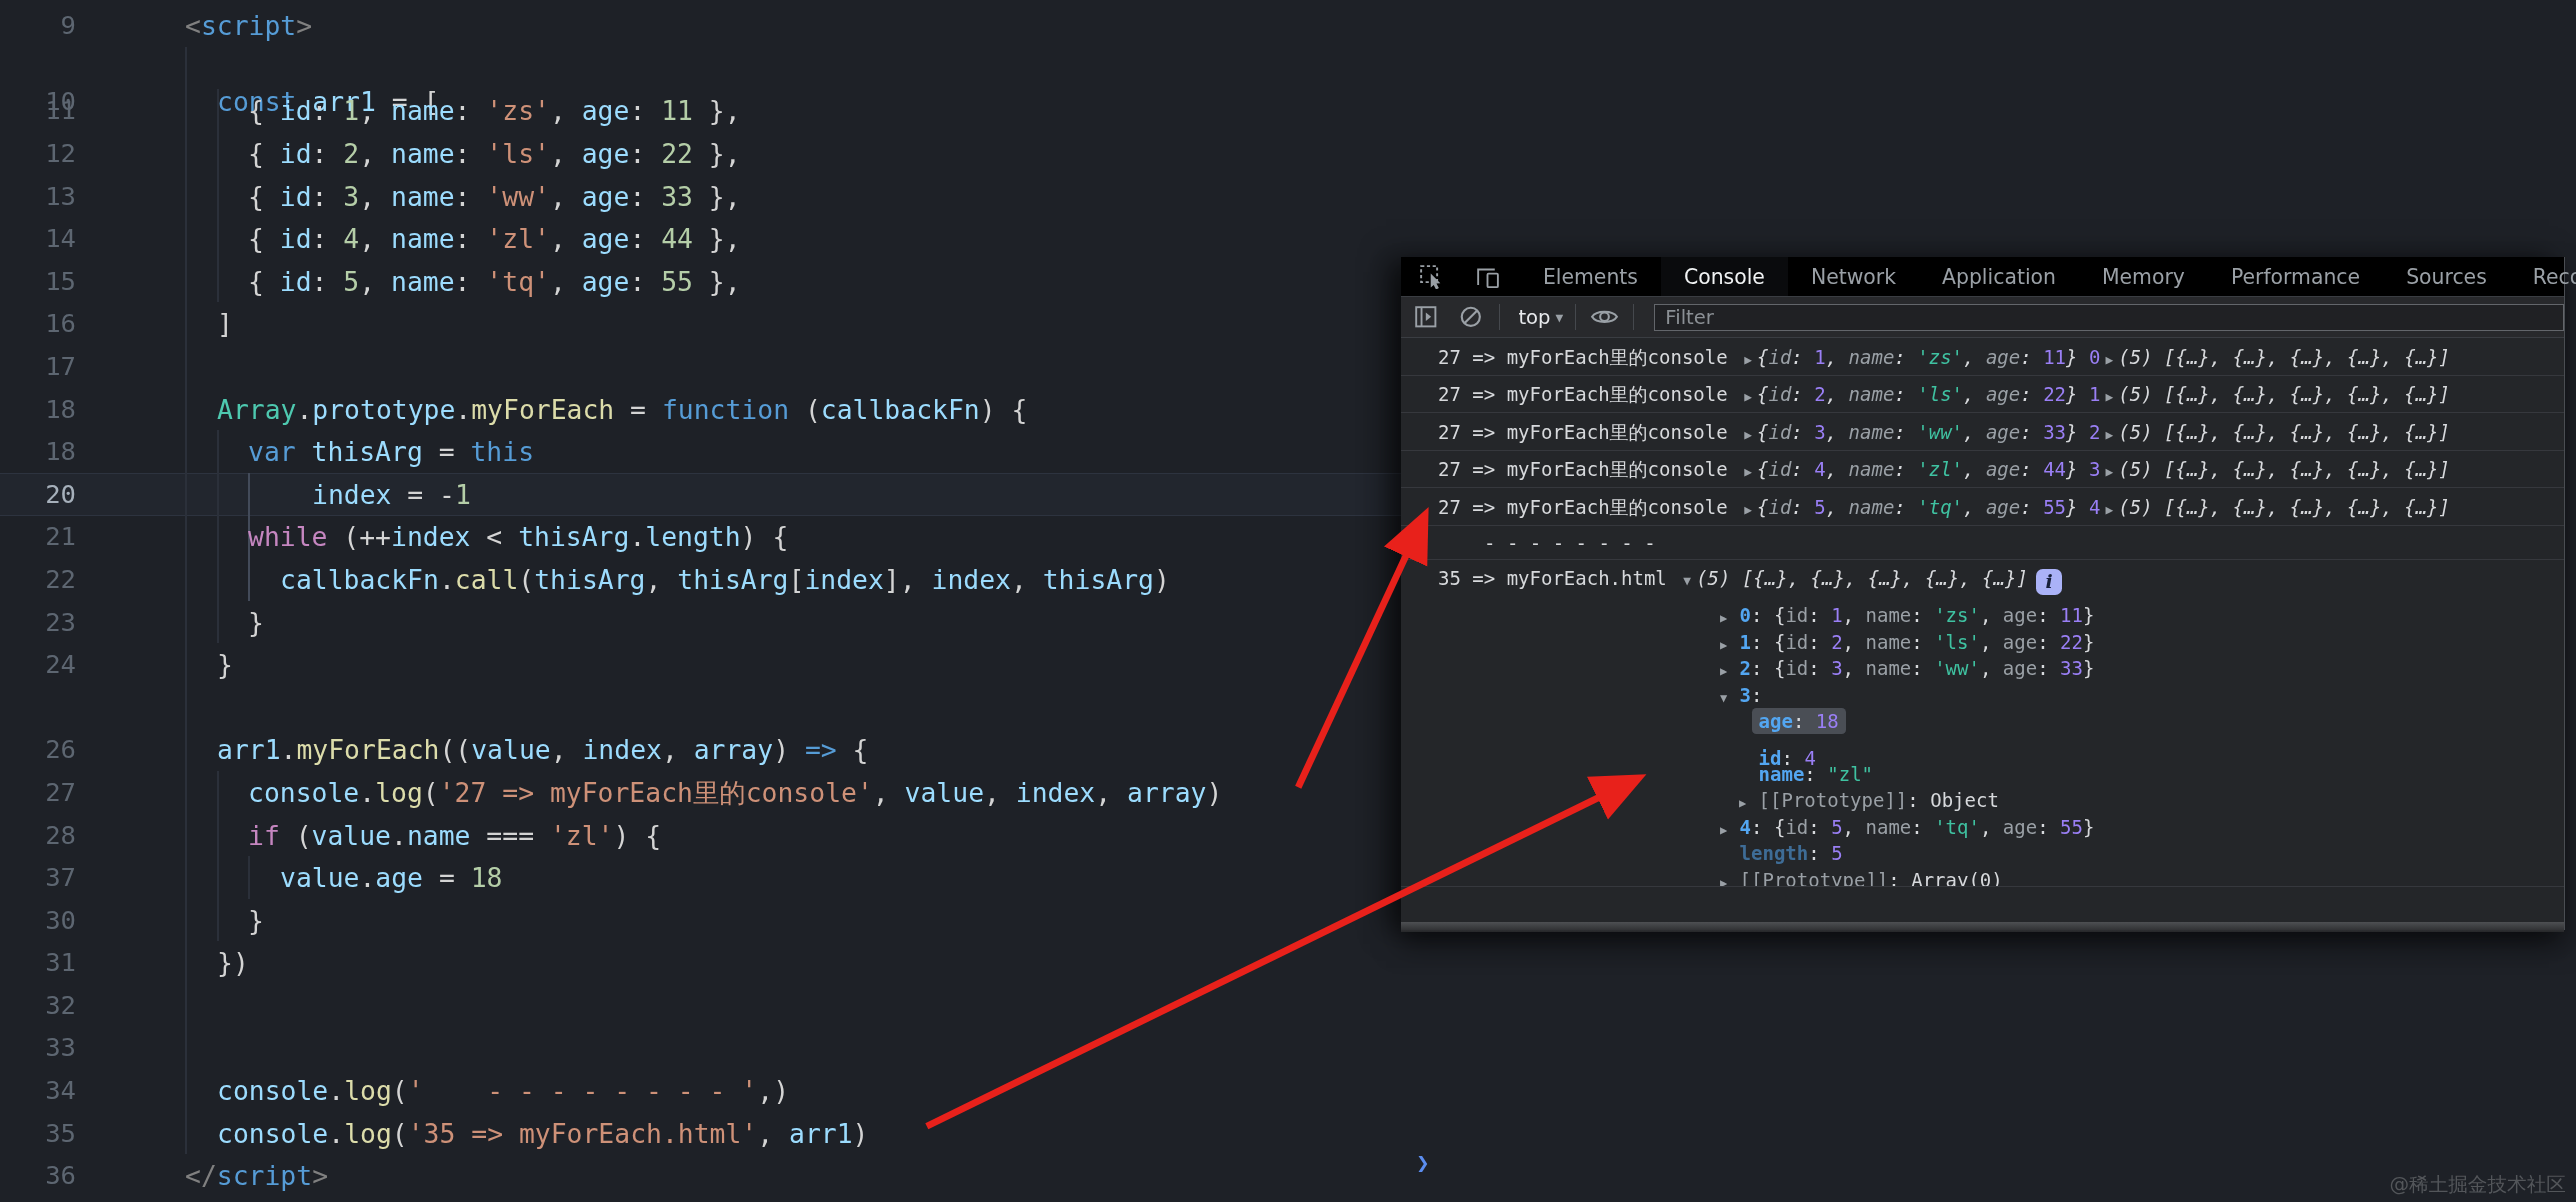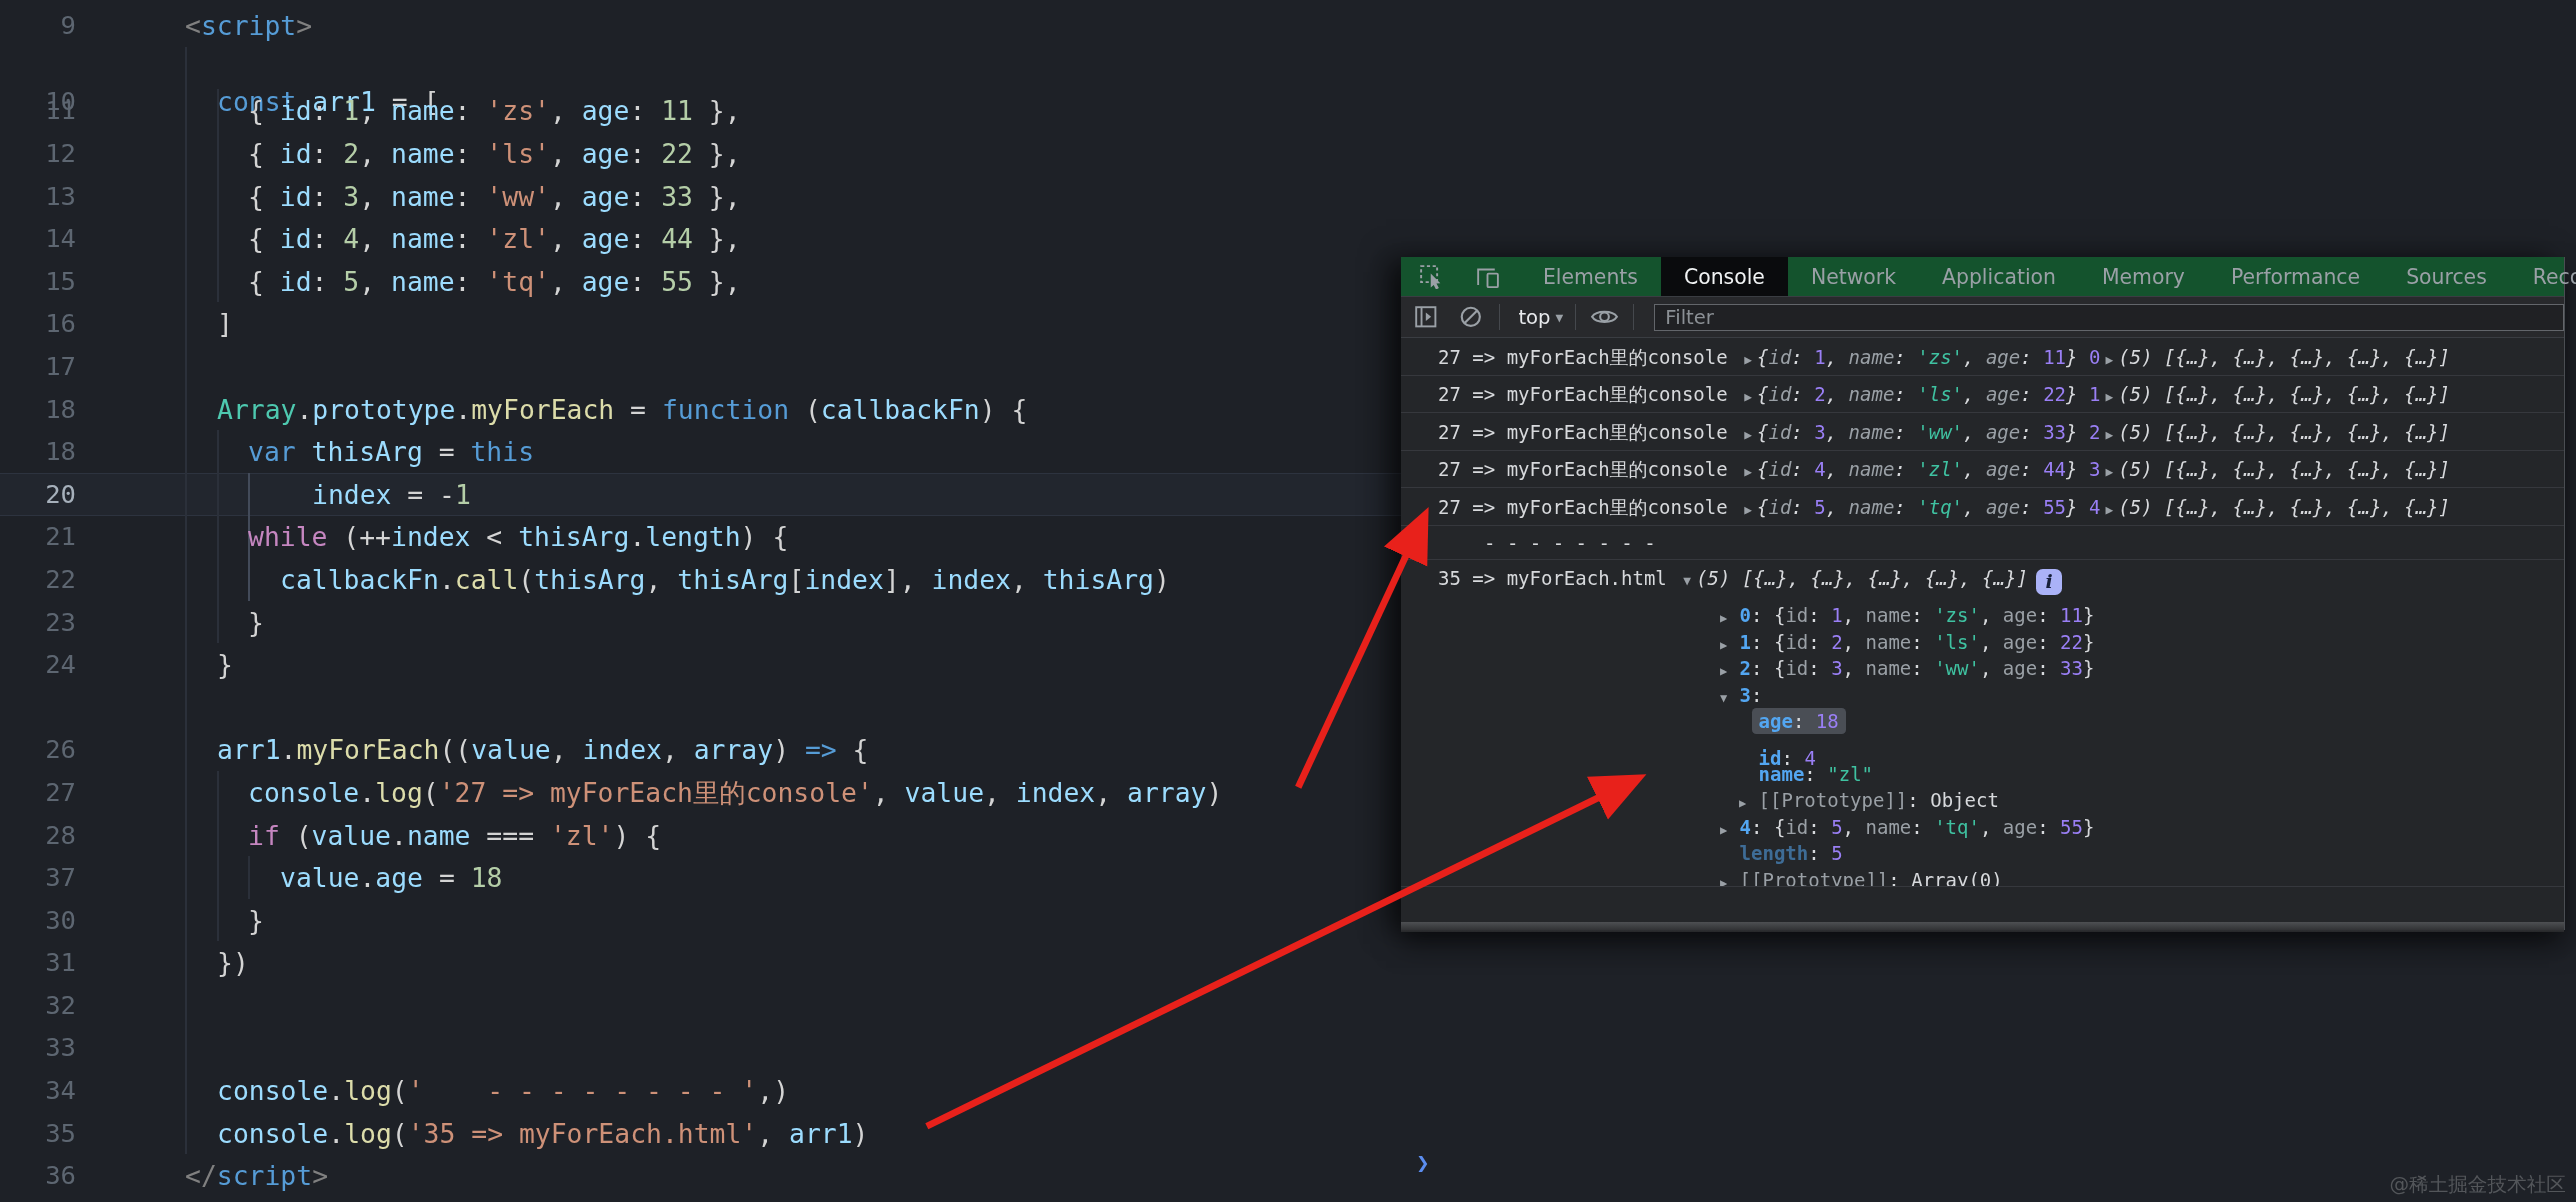--- a/index.html
+++ b/index.html
@@ -14,21 +14,21 @@
   .cur-line{position:absolute;left:0;width:1401px;height:43px;background:#22262e;
             border-top:1.7px solid #2d333f;border-bottom:1.7px solid #2d333f;box-sizing:border-box;}
   .iguide{position:absolute;width:1.7px;background:#2b303a;}
   .iguide.bright{background:#434b5a;}
   .tk-k{color:#569cd6}.tk-c{color:#c586c0}.tk-v{color:#9cdcfe}.tk-f{color:#dcdcaa}
   .tk-s{color:#ce9178}.tk-n{color:#b5cea8}.tk-p{color:#d4d4d4}.tk-t{color:#808080}.tk-ty{color:#4ec9b0}
   
   .devtools{position:absolute;left:1401px;top:257px;width:1164px;height:673px;background:#242629;
             border-right:1.7px solid #4a4d52;box-sizing:border-box;
             box-shadow:-15.3px 0 25.6px rgba(0,0,0,.5), 0 15.3px 25.6px rgba(0,0,0,.5);}
-  .dt-tabbar{position:absolute;left:0;top:0;width:100%;height:39px;background:#14532d;
+  .dt-tabbar{position:absolute;left:0;top:0;width:100%;height:39px;background:#000000;
              border-bottom:0.9px solid #3a3d42;display:flex;align-items:center;}
   .dt-tabicons{display:flex;align-items:center;gap:22px;padding:0 15.3px 0 13.6px;}
   .dt-vdiv{width:0.9px;height:25.6px;background:#45484d;}
   .dt-tab{height:39px;display:flex;align-items:center;padding:0 23px;font-family:"DejaVu Sans",sans-serif;
           font-size:20.4px;color:#9aa0a6;white-space:nowrap;}
   .dt-tab.active{background:#0a0b0d;color:#f1f3f4;}
   .dt-toolbar{position:absolute;left:0;top:40px;width:100%;height:41px;background:#28292c;
               border-bottom:0.9px solid #3a3d42;display:flex;align-items:center;box-sizing:border-box;}
   .dt-toolbar .dt-vdiv{margin:0 12px;}
   .tb-icon{display:flex;align-items:center;justify-content:center;width:34px;height:34px;}

